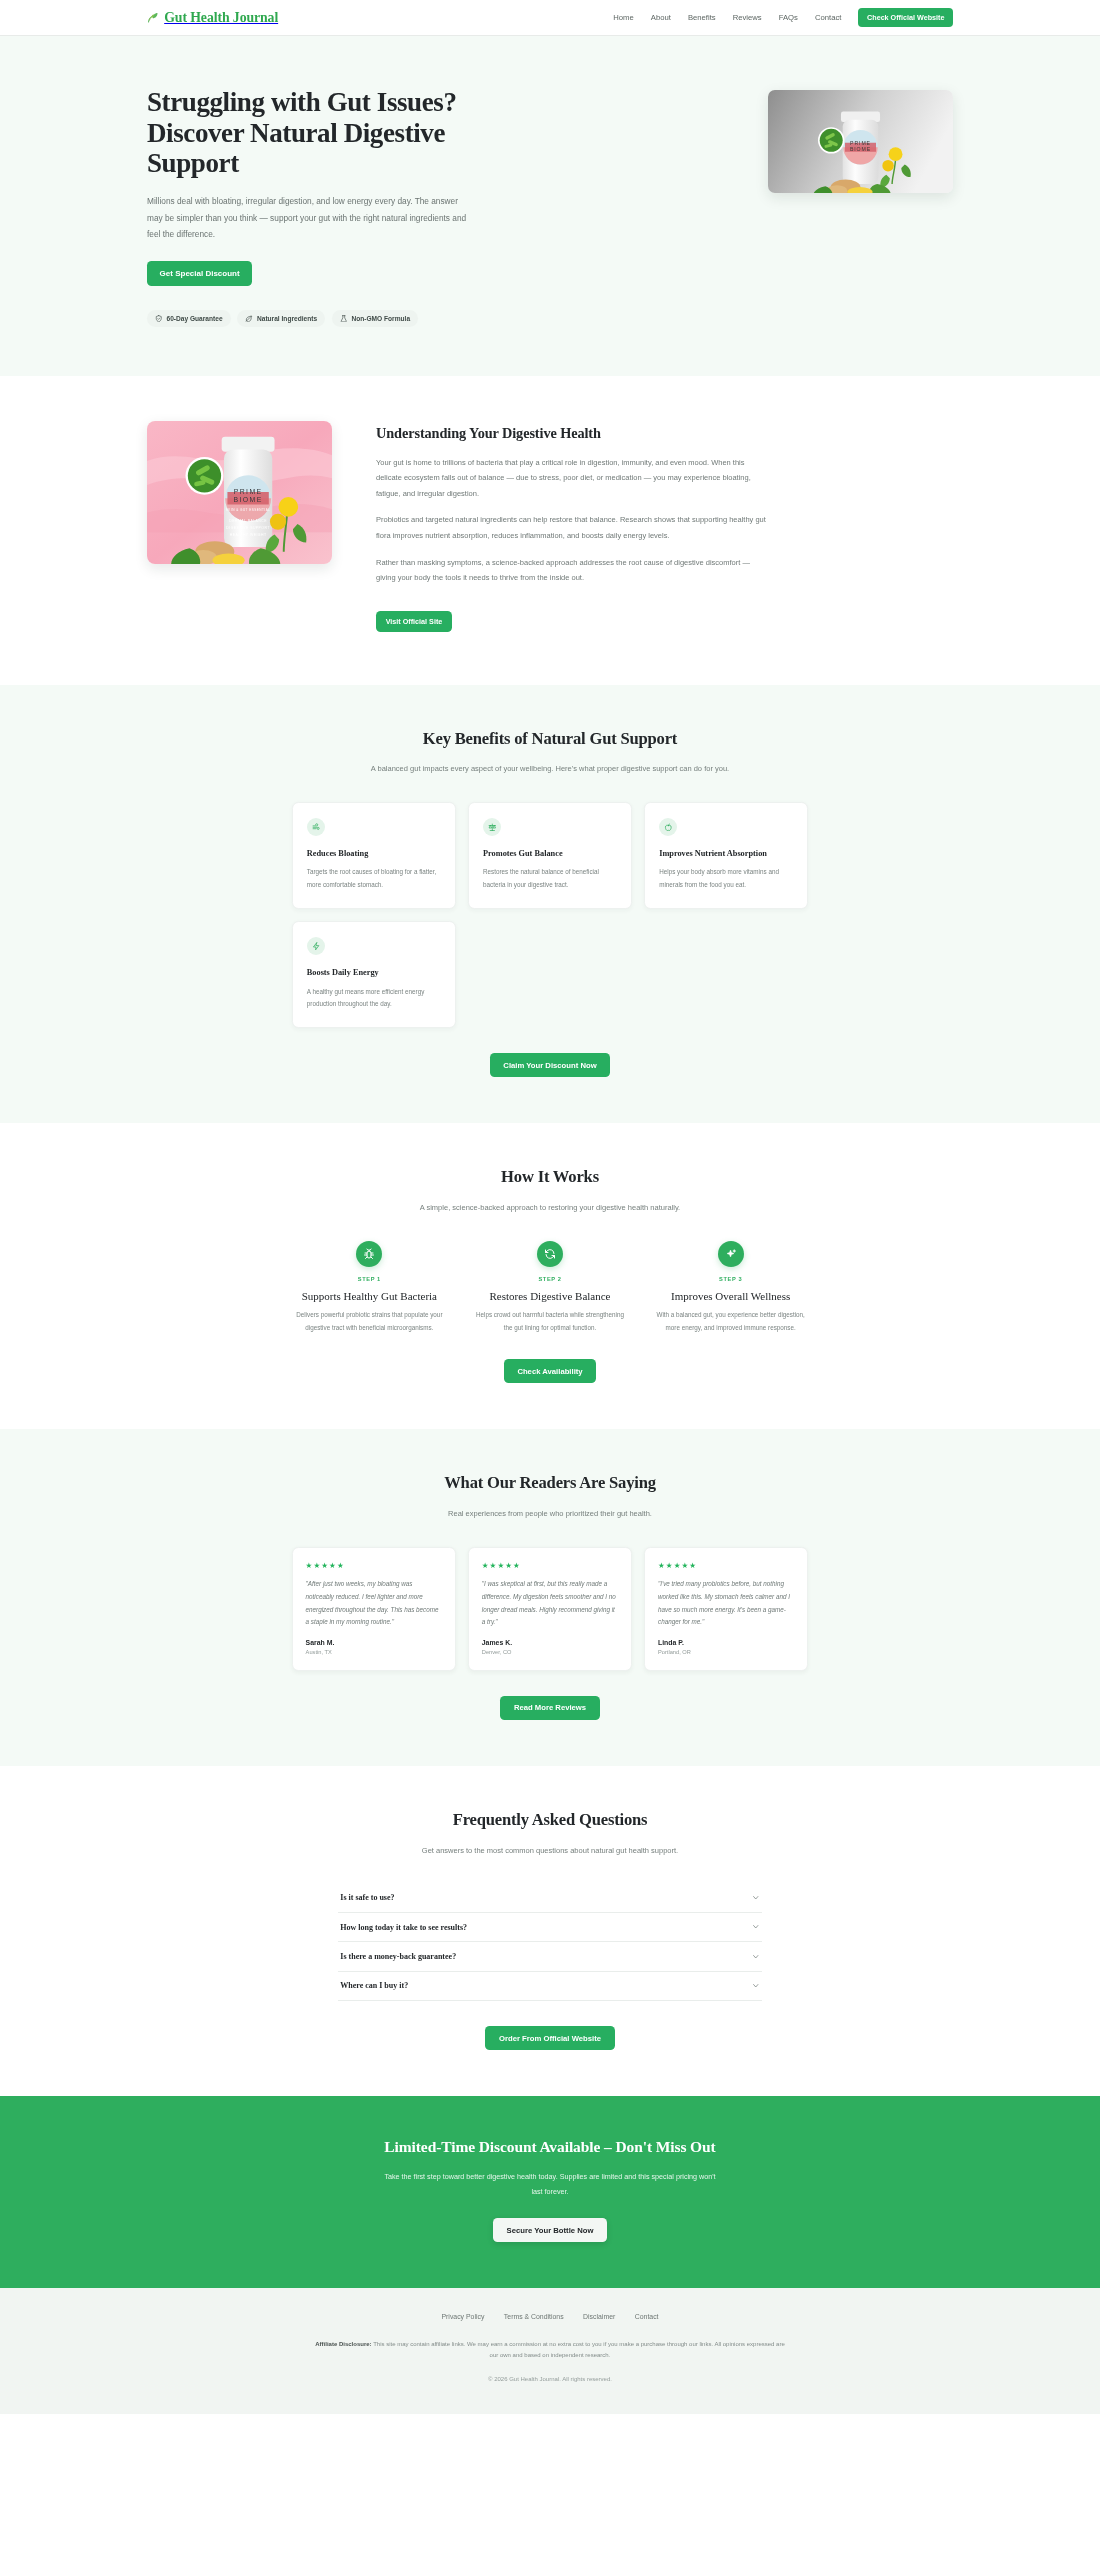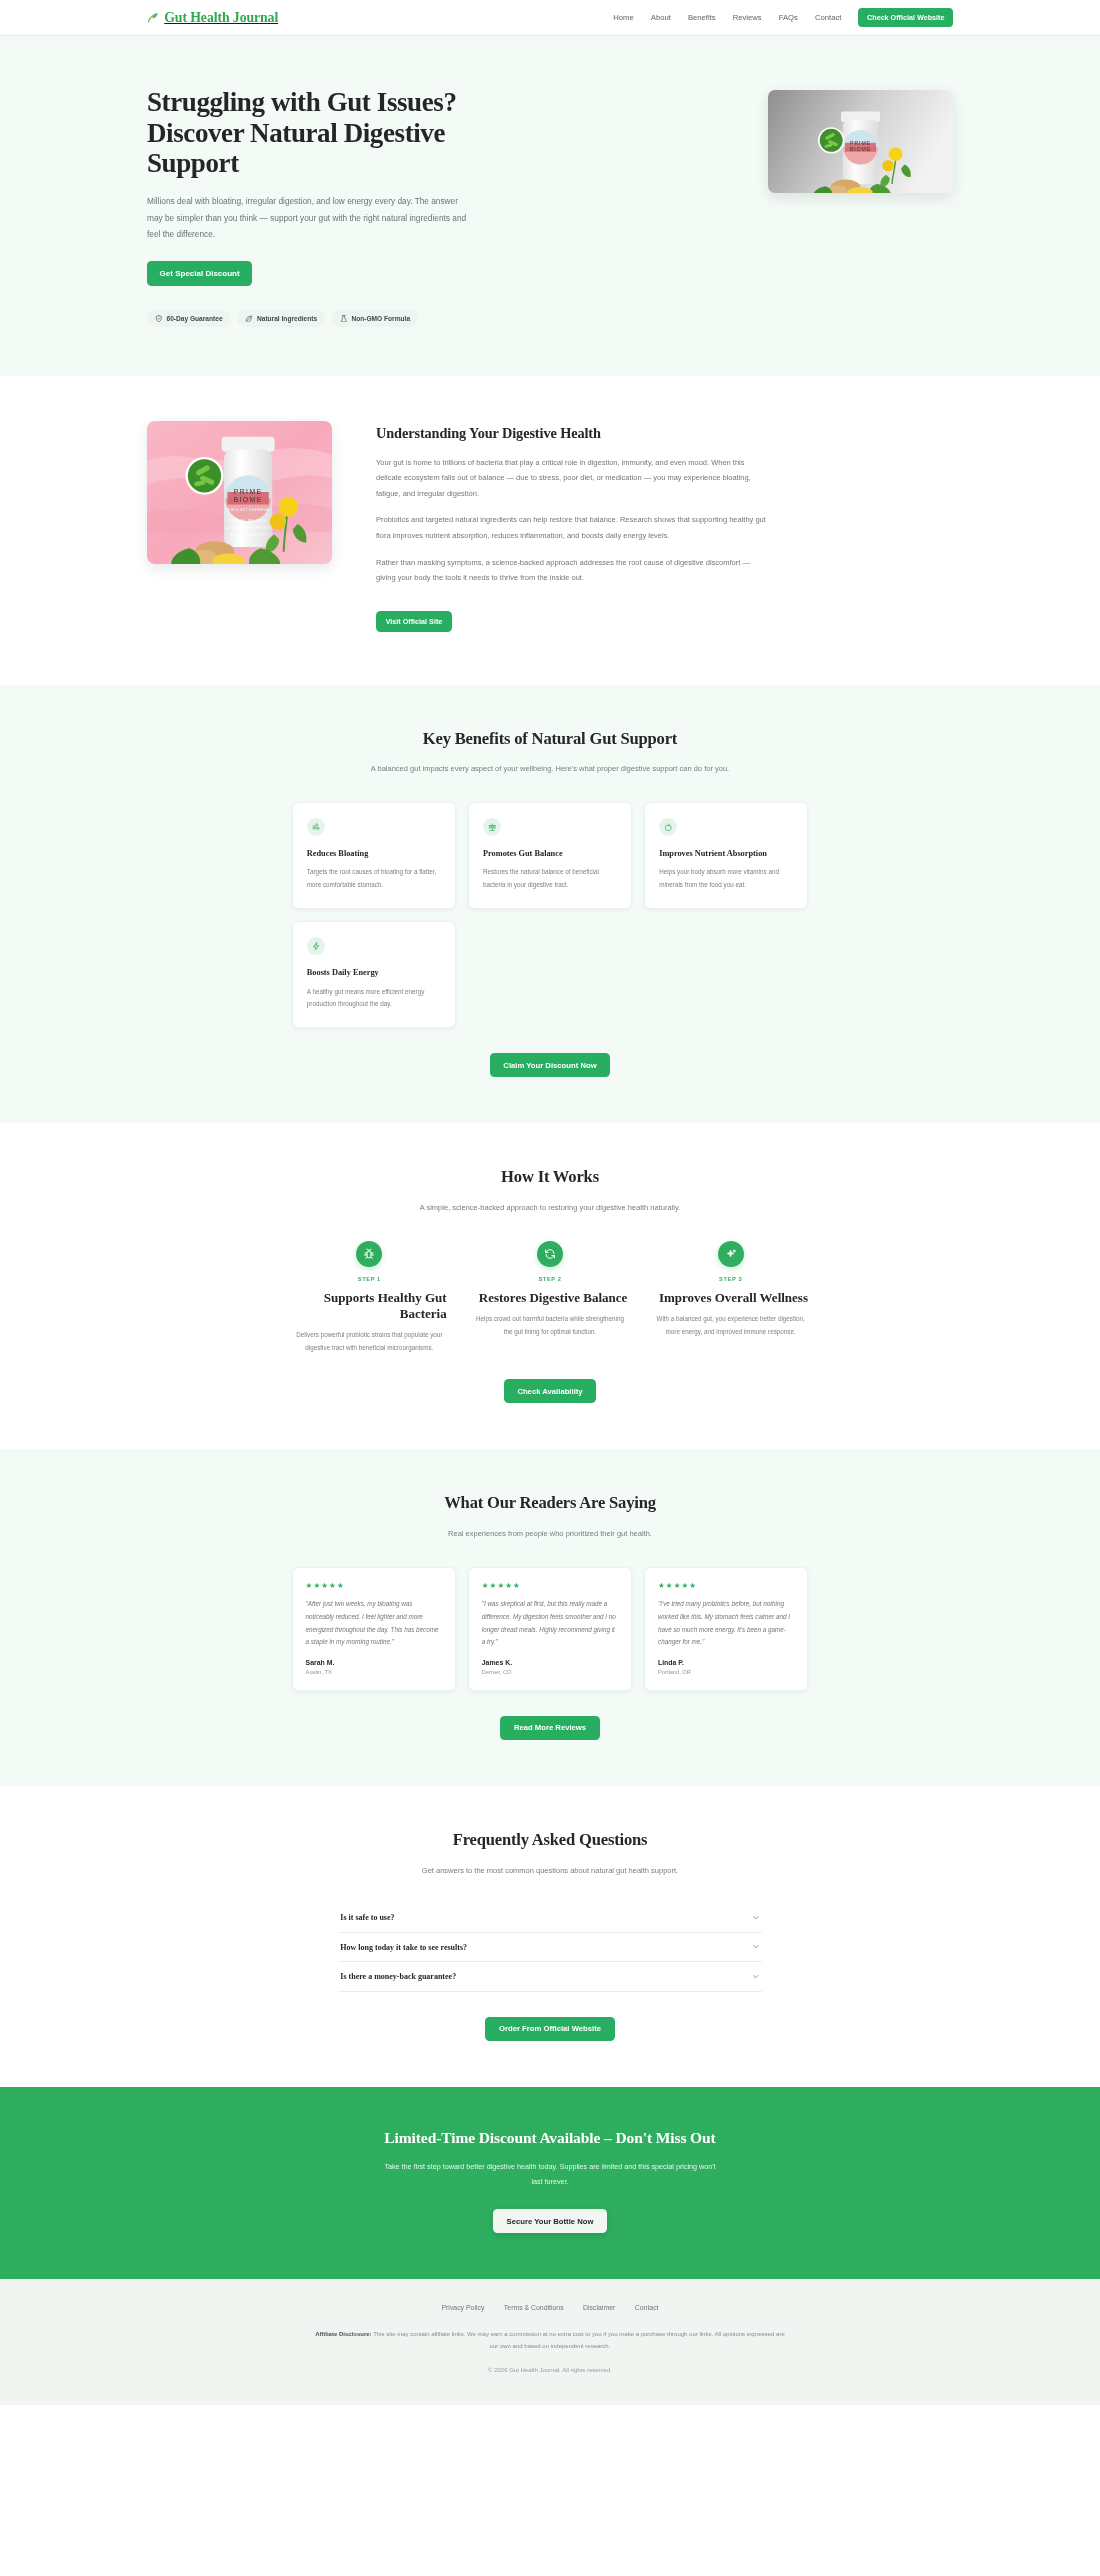--- a/index.html
+++ b/index.html
@@ -218,25 +218,24 @@
   .step-bubble svg { width: 12px; height: 12px; display: block; }
   .step-label {
     font-size: 5.7px;
     font-weight: 700;
     letter-spacing: 0.6px;
     color: #2eae5e;
     margin-bottom: 8px;
   }
   .step-title {
     font-family: "Liberation Serif", serif;
-    font-size: 13px;
-    font-weight: 700;
+    font-size: 11px;
+    font-weight: 400;
     color: #23272a;
     margin-bottom: 7.5px;
-    text-align: right;
   }
   .step-desc { font-size: 6.3px; line-height: 1.95; color: #7b8482; }
 
   
   .reviews {
     display: grid;
     grid-template-columns: repeat(3, 1fr);
     gap: 12.6px;
     max-width: 516px;
     margin: 0 auto;
@@ -679,20 +678,28 @@
     <div class="faq-item">
       <span class="faq-q">Is there a money-back guarantee?</span>
       <span>
         <svg class="faq-chev" viewBox="0 0 24 24" fill="none" stroke="currentColor" stroke-width="2.2" stroke-linecap="round" stroke-linejoin="round">
             <path d="M5 8l7 8 7-8"></path>
           </svg>
       </span>
     </div>
 
 
+    <div class="faq-item">
+      <span class="faq-q">Where can I buy it?</span>
+      <span>
+        <svg class="faq-chev" viewBox="0 0 24 24" fill="none" stroke="currentColor" stroke-width="2.2" stroke-linecap="round" stroke-linejoin="round">
+            <path d="M5 8l7 8 7-8"></path>
+          </svg>
+      </span>
+    </div>
   </div>
   <div class="center-cta">
     <button class="btn btn-cta">Order From Official Website</button>
   </div>
 </section>
 
 <section class="cta-band">
   <h2 class="cta-title">Limited-Time Discount Available – Don't Miss Out</h2>
   <p class="cta-sub">Take the first step toward better digestive health today. Supplies are limited and this special pricing won't last forever.</p>
   <button class="btn btn-white">Secure Your Bottle Now</button>

